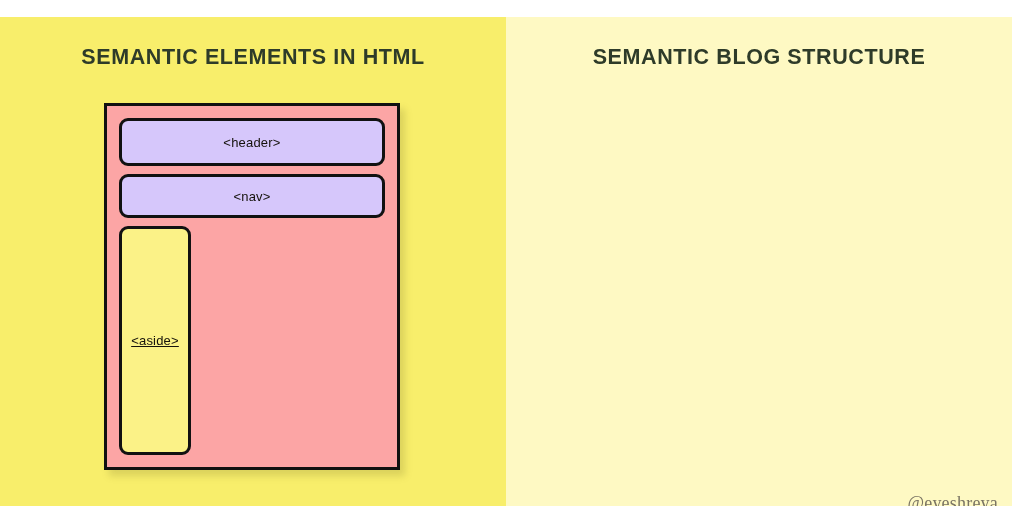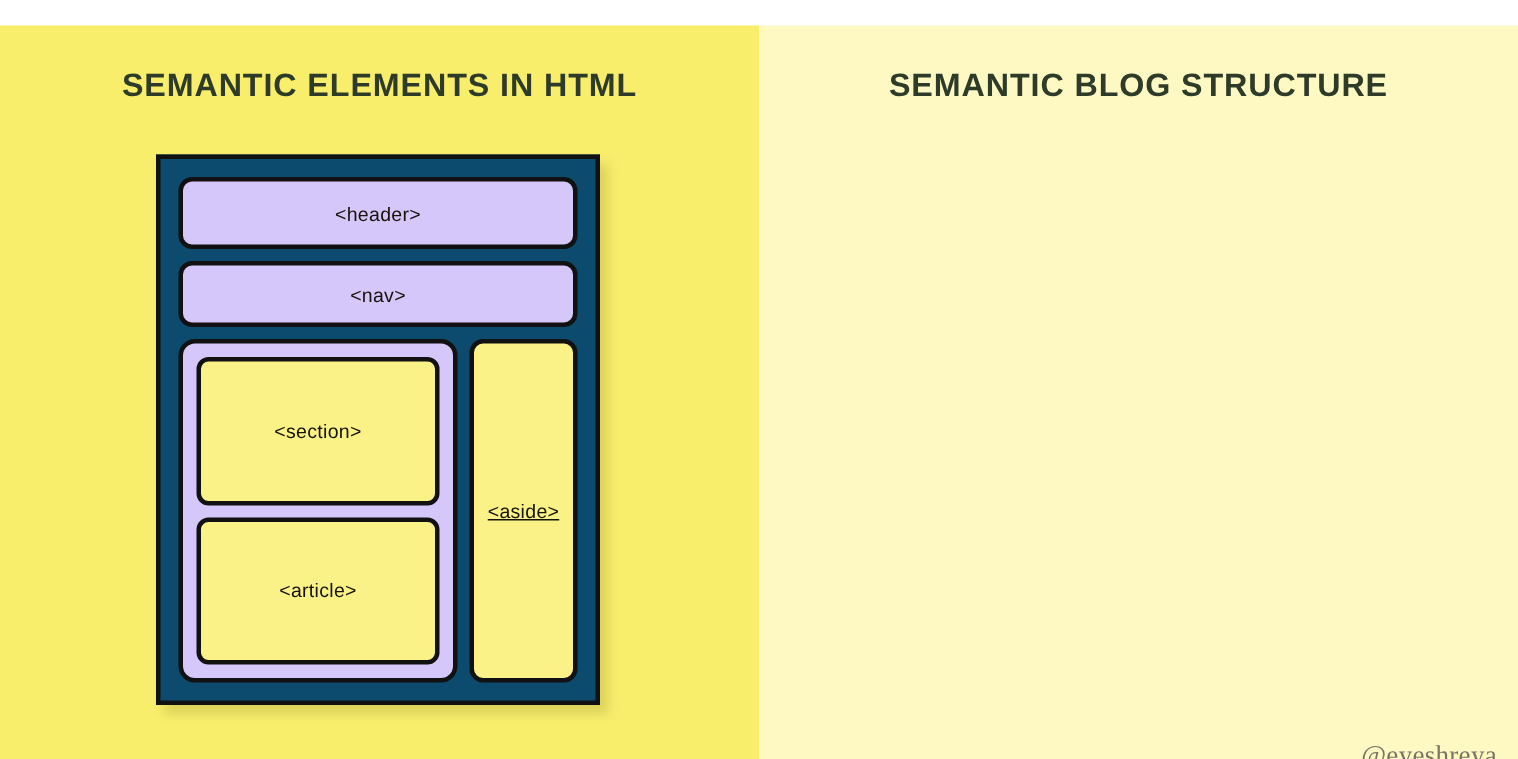--- a/index.html
+++ b/index.html
@@ -36,21 +36,21 @@
     font-size: 21.5px;
     font-weight: bold;
     letter-spacing: 0.6px;
     color: #2E3B29;
     white-space: nowrap;
   }
 
   
   .card {
     position: absolute;
-    background: #0c4a6e;
+    background: #fca5a5;
     border: 3px solid #111111;
     box-sizing: border-box;
     box-shadow: 5px 6px 7px rgba(120,115,40,0.22);
     display: flex;
     flex-direction: column;
   }
   .card-left  { left: 104px; top: 86px; width: 296px; height: 367px; padding: 12px 12px 12px 12px; }
 
   
   .blk {
@@ -116,24 +116,20 @@
     <div class="panel-title">SEMANTIC ELEMENTS IN HTML</div>
 
     <div class="card card-left">
 
       <div class="blk fill-purple l-header">&lt;header&gt;</div>
 
       <div class="blk fill-purple l-nav">&lt;nav&gt;</div>
 
       <div class="l-midrow">
 
-        <div class="l-mainwrap">
-          <div class="blk fill-yellow">&lt;section&gt;</div>
-          <div class="blk fill-yellow">&lt;article&gt;</div>
-        </div>
 
         <div class="blk fill-yellow l-aside">&lt;aside&gt;</div>
       </div>
 
     </div>
   </div>
 
   <div class="panel panel-right">
 
     <div class="panel-title">SEMANTIC BLOG STRUCTURE</div>

